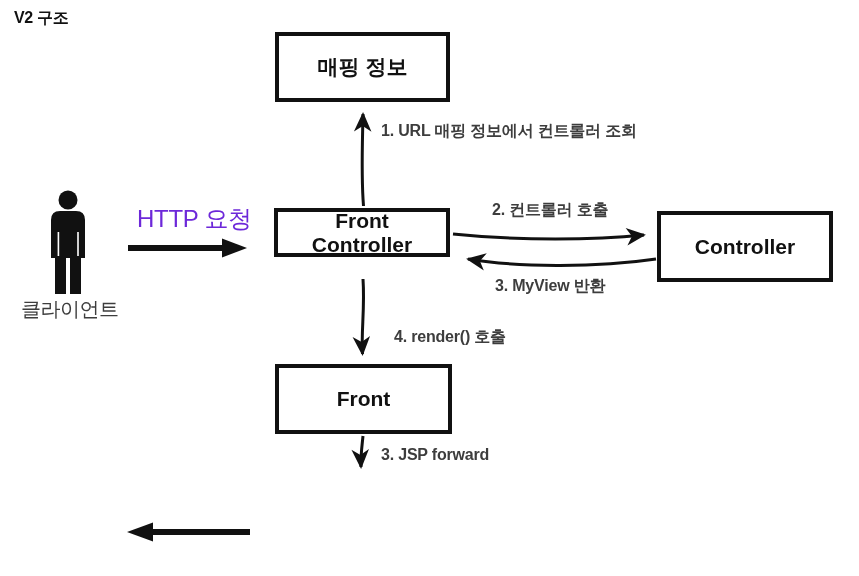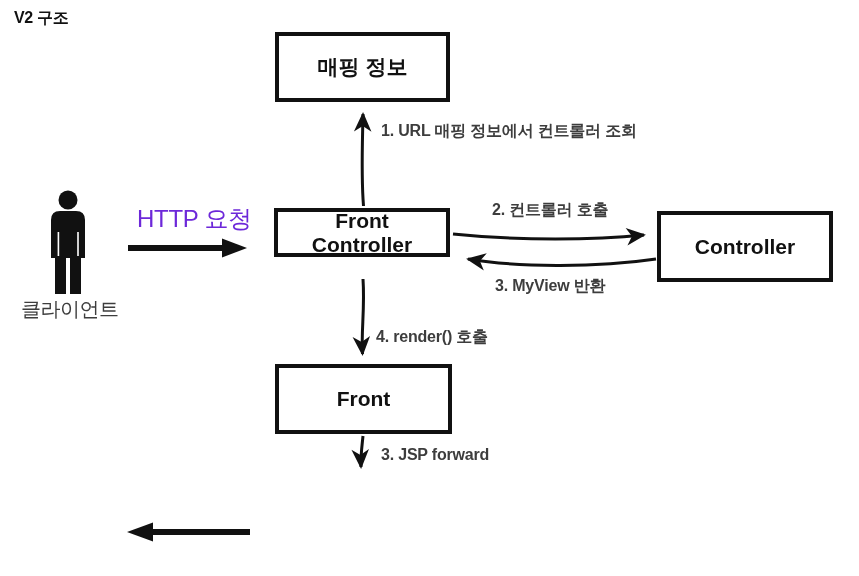--- a/index.html
+++ b/index.html
@@ -41,21 +41,21 @@
     position: absolute;
     font-size: 16px;
     font-weight: bold;
     color: #3d3d3d;
     white-space: nowrap;
     letter-spacing: -0.2px;
   }
   .step-1 { left: 381px; top: 121px; }
   .step-2 { left: 492px; top: 200px; }
   .step-3 { left: 495px; top: 276px; }
-  .step-4 { left: 376px; top: 327px; }
+  .step-4 { left: 394px; top: 327px; }
   .step-5 { left: 381px; top: 446px; }
   .io-label {
     position: absolute;
     font-size: 24px;
     color: #6d28d9;
     white-space: nowrap;
     letter-spacing: -0.3px;
   }
   .io-http { left: 137px; top: 203px; }
   .io-html { left: 137px; top: 489px; }

